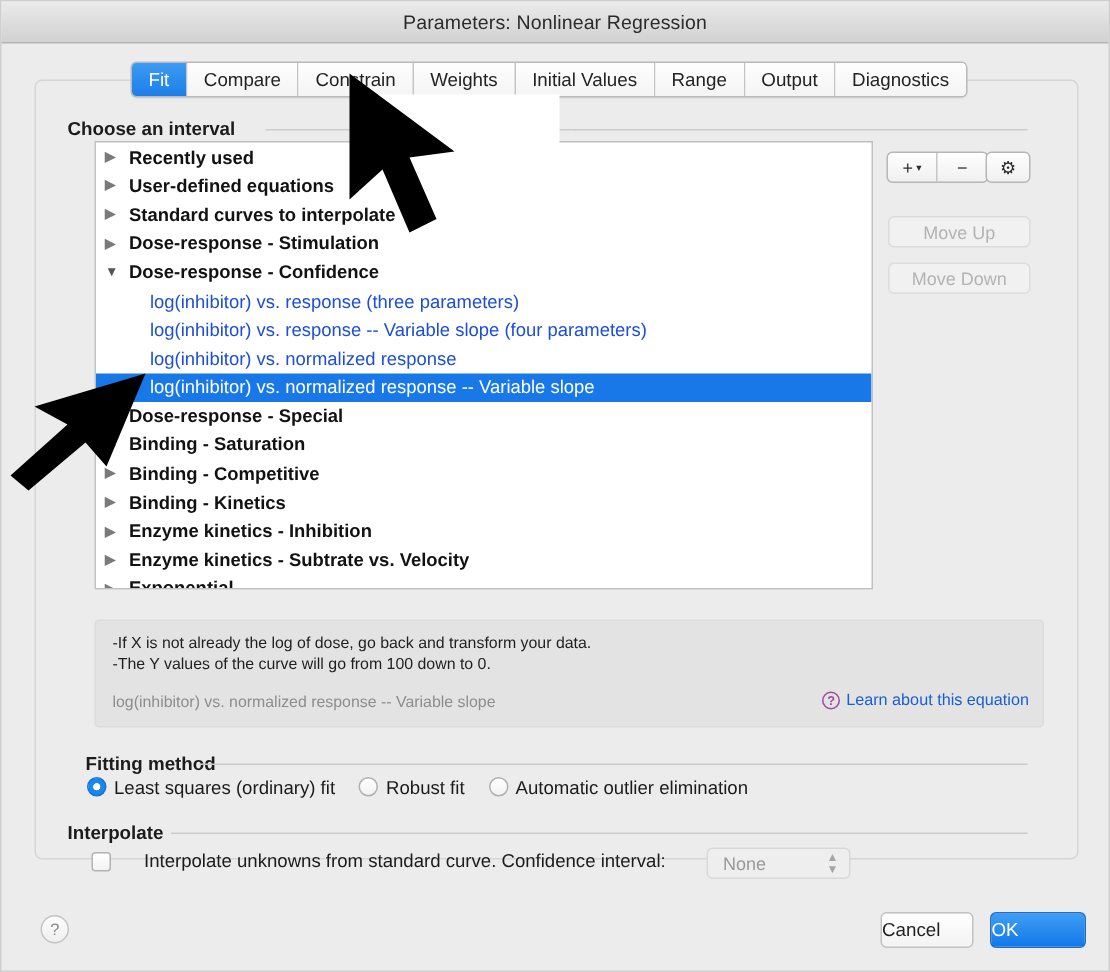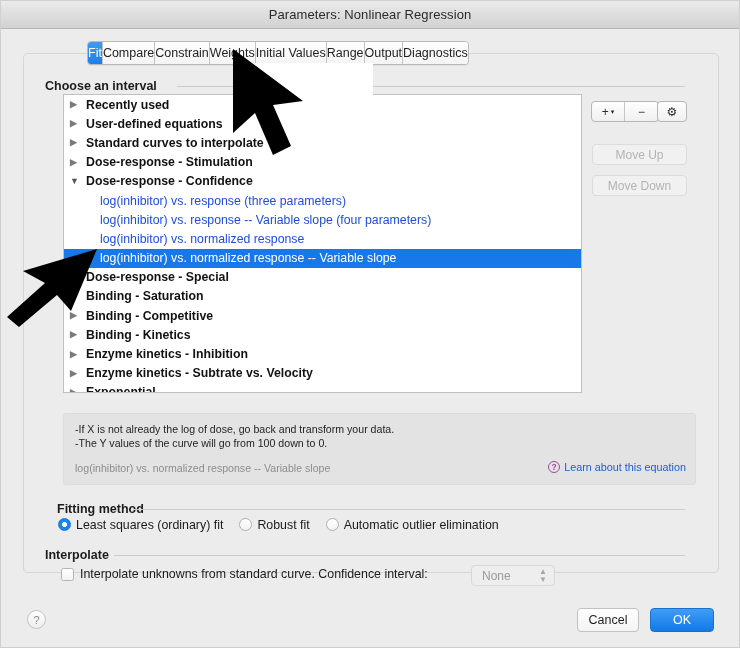--- a/index.html
+++ b/index.html
@@ -31,21 +31,21 @@
   .tabbar {
     position:absolute; left:86px; top:40px;
     height:24px; display:flex;
     border:1px solid #b9b9b9; border-radius:4px;
     overflow:hidden; background:#fff;
     box-shadow:0 1px 0 rgba(0,0,0,.05);
     z-index:5;
   }
   .tab {
     display:flex; align-items:center; justify-content:flex-end;
-    padding:0 0; font-size:12.5px; color:#232323;
+    padding:0 11px; font-size:12.5px; color:#232323;
     background:linear-gradient(to bottom,#fefefe,#f4f4f4);
     border-right:1px solid #c3c3c3; height:100%;
     white-space:nowrap;
   }
   .tab:last-child { border-right:none; }
   .tab.active {
     background:linear-gradient(to bottom,#3d9bf4,#1c7ee8);
     color:#fff;
   }
 
@@ -148,29 +148,29 @@
   .radio-item { display:flex; align-items:flex-start; margin-right:16px; font-size:12.4px; color:#1b1b1b; }
   .radio {
     width:13px; height:13px; border-radius:50%; margin-right:5px;
     border:1px solid #b0b0b0; background:linear-gradient(to bottom,#fff,#f2f2f2);
     flex:0 0 13px;
   }
   .radio.on {
     background:radial-gradient(circle at 50% 50%, #ffffff 0 2.2px, #1a86f0 2.6px 100%);
     border:1px solid #1a72cf;
   }
-  .check-row { position:absolute; display:flex; align-items:center; font-size:12.4px; color:#1b1b1b; }
+  .check-row { position:absolute; display:flex; align-items:center; font-size:12.4px; color:#1b1b1b;gap:16px; }
   .checkbox {
     width:13px; height:13px; margin-right:6px; flex:0 0 13px;
     border:1px solid #b4b4b4; border-radius:2.5px;
     background:linear-gradient(to bottom,#ffffff,#f3f3f3);
   }
   .selectbox {
     position:absolute; left:470px; top:564px;
-    width:84px; height:21px;
+    width:96px; height:21px;
     border:1px solid #d8d8d8; border-radius:4px;
     background:#eeeeee;
     display:flex; align-items:center;
     font-size:12px; color:#9a9a9a; padding-left:10px;
   }
   .stepper {
     position:absolute; right:7px; top:50%; transform:translateY(-50%);
     font-size:8px; line-height:8px; color:#a6a6a6; text-align:center;
   }
 
@@ -178,22 +178,23 @@
   .helpbtn {
     position:absolute; left:26px; top:609px;
     width:19px; height:19px; border-radius:50%;
     border:1px solid #c4c4c4;
     background:linear-gradient(to bottom,#fdfdfd,#efefef);
     display:flex; align-items:center; justify-content:center;
     font-size:11px; color:#8b8b8b;
   }
   .btn {
     position:absolute; height:24px; border-radius:4px;
-    display:flex; align-items:center; justify-content:center;
+    display:flex; align-items:center; justify-content:flex-start;
     font-size:12.5px;
+    margin-left:10px;
   }
   .btn-cancel {
     left:576px; top:607px; width:62px;
     border:1px solid #c2c2c2; color:#1f1f1f;
     background:linear-gradient(to bottom,#ffffff,#f3f3f3);
   }
   .btn-ok {
     left:649px; top:607px; width:64px;
     border:1px solid #1a6fcc; color:#ffffff;
     background:linear-gradient(to bottom,#3f9df5,#1279e9);

